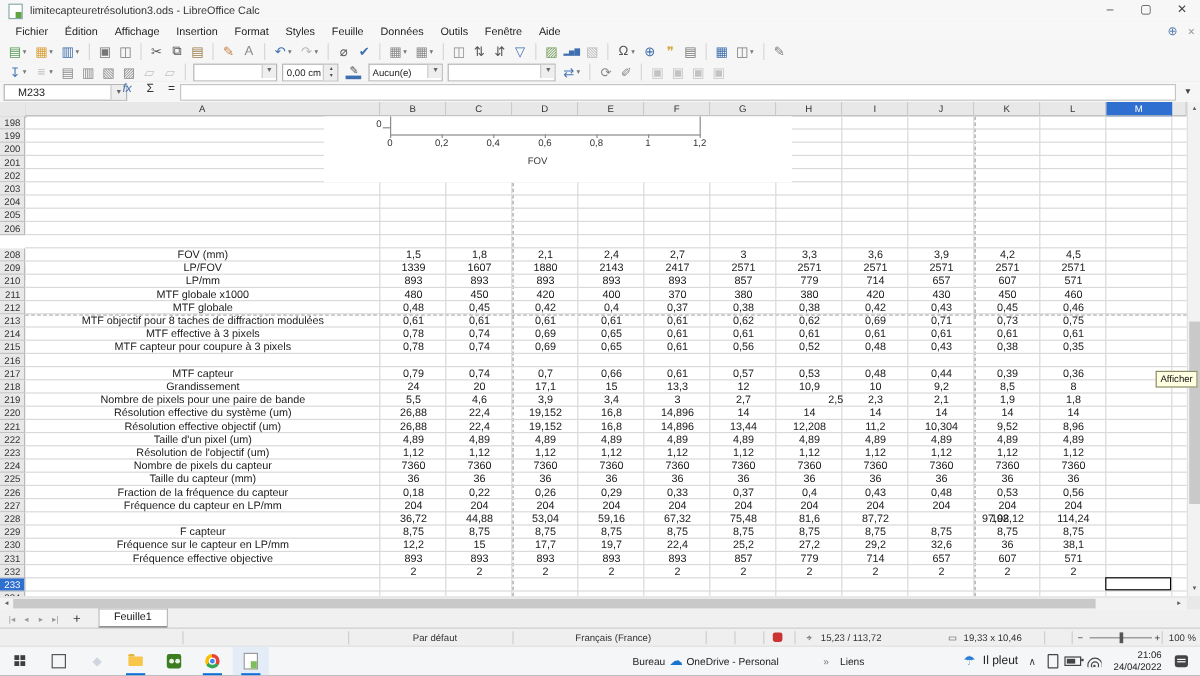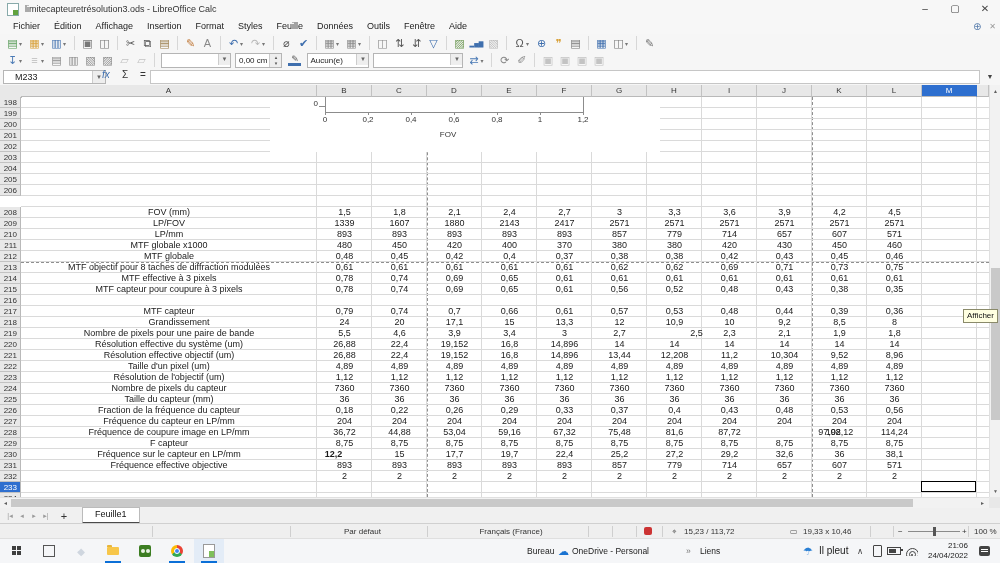--- a/index.html
+++ b/index.html
@@ -462,21 +462,21 @@
       <div class="cell" style="left: 372px; top: 221px; width: 55px; height: 11px;">0,74</div>
       <div class="cell" style="left: 427px; top: 221px; width: 55px; height: 11px;">0,7</div>
       <div class="cell" style="left: 482px; top: 221px; width: 55px; height: 11px;">0,66</div>
       <div class="cell" style="left: 537px; top: 221px; width: 55px; height: 11px;">0,61</div>
       <div class="cell" style="left: 592px; top: 221px; width: 55px; height: 11px;">0,57</div>
       <div class="cell" style="left: 647px; top: 221px; width: 55px; height: 11px;">0,53</div>
       <div class="cell" style="left: 702px; top: 221px; width: 55px; height: 11px;">0,48</div>
       <div class="cell" style="left: 757px; top: 221px; width: 55px; height: 11px;">0,44</div>
       <div class="cell" style="left: 812px; top: 221px; width: 55px; height: 11px;">0,39</div>
       <div class="cell" style="left: 867px; top: 221px; width: 55px; height: 11px;">0,36</div>
-      <div class="cell" style="left: 21px; top: 232px; width: 296px; height: 11px; padding-left: 10px;">Grandissement</div>
+      <div class="cell" style="left: 21px; top: 232px; width: 296px; height: 11px;">Grandissement</div>
       <div class="cell" style="left: 317px; top: 232px; width: 55px; height: 11px;">24</div>
       <div class="cell" style="left: 372px; top: 232px; width: 55px; height: 11px;">20</div>
       <div class="cell" style="left: 427px; top: 232px; width: 55px; height: 11px;">17,1</div>
       <div class="cell" style="left: 482px; top: 232px; width: 55px; height: 11px;">15</div>
       <div class="cell" style="left: 537px; top: 232px; width: 55px; height: 11px;">13,3</div>
       <div class="cell" style="left: 592px; top: 232px; width: 55px; height: 11px;">12</div>
       <div class="cell" style="left: 647px; top: 232px; width: 55px; height: 11px;">10,9</div>
       <div class="cell" style="left: 702px; top: 232px; width: 55px; height: 11px;">10</div>
       <div class="cell" style="left: 757px; top: 232px; width: 55px; height: 11px;">9,2</div>
       <div class="cell" style="left: 812px; top: 232px; width: 55px; height: 11px;">8,5</div>
@@ -582,21 +582,20 @@
       <div class="cell" style="left: 372px; top: 331px; width: 55px; height: 11px;">204</div>
       <div class="cell" style="left: 427px; top: 331px; width: 55px; height: 11px;">204</div>
       <div class="cell" style="left: 482px; top: 331px; width: 55px; height: 11px;">204</div>
       <div class="cell" style="left: 537px; top: 331px; width: 55px; height: 11px;">204</div>
       <div class="cell" style="left: 592px; top: 331px; width: 55px; height: 11px;">204</div>
       <div class="cell" style="left: 647px; top: 331px; width: 55px; height: 11px;">204</div>
       <div class="cell" style="left: 702px; top: 331px; width: 55px; height: 11px;">204</div>
       <div class="cell" style="left: 757px; top: 331px; width: 55px; height: 11px;">204</div>
       <div class="cell" style="left: 812px; top: 331px; width: 55px; height: 11px;">204</div>
       <div class="cell" style="left: 867px; top: 331px; width: 55px; height: 11px;">204</div>
-      <div class="cell" style="left: 21px; top: 342px; width: 296px; height: 11px;">Fréquence de coupure image en LP/mm</div>
       <div class="cell" style="left: 317px; top: 342px; width: 55px; height: 11px;">36,72</div>
       <div class="cell" style="left: 372px; top: 342px; width: 55px; height: 11px;">44,88</div>
       <div class="cell" style="left: 427px; top: 342px; width: 55px; height: 11px;">53,04</div>
       <div class="cell" style="left: 482px; top: 342px; width: 55px; height: 11px;">59,16</div>
       <div class="cell" style="left: 537px; top: 342px; width: 55px; height: 11px;">67,32</div>
       <div class="cell" style="left: 592px; top: 342px; width: 55px; height: 11px;">75,48</div>
       <div class="cell" style="left: 647px; top: 342px; width: 55px; height: 11px;">81,6</div>
       <div class="cell" style="left: 702px; top: 342px; width: 55px; height: 11px;">87,72</div>
       <div class="cell" style="left: 802px; top: 342px; width: 55px; height: 11px;">97,92</div>
       <div class="cell" style="left: 812px; top: 342px; width: 55px; height: 11px;">108,12</div>
@@ -607,21 +606,21 @@
       <div class="cell" style="left: 427px; top: 353px; width: 55px; height: 11px;">8,75</div>
       <div class="cell" style="left: 482px; top: 353px; width: 55px; height: 11px;">8,75</div>
       <div class="cell" style="left: 537px; top: 353px; width: 55px; height: 11px;">8,75</div>
       <div class="cell" style="left: 592px; top: 353px; width: 55px; height: 11px;">8,75</div>
       <div class="cell" style="left: 647px; top: 353px; width: 55px; height: 11px;">8,75</div>
       <div class="cell" style="left: 702px; top: 353px; width: 55px; height: 11px;">8,75</div>
       <div class="cell" style="left: 757px; top: 353px; width: 55px; height: 11px;">8,75</div>
       <div class="cell" style="left: 812px; top: 353px; width: 55px; height: 11px;">8,75</div>
       <div class="cell" style="left: 867px; top: 353px; width: 55px; height: 11px;">8,75</div>
       <div class="cell" style="left: 21px; top: 364px; width: 296px; height: 11px;">Fréquence sur le capteur en LP/mm</div>
-      <div class="cell" style="left: 306px; top: 364px; width: 55px; height: 11px; font-weight: bold;">12,2</div>
+      <div class="cell" style="left: 317px; top: 364px; width: 55px; height: 11px;">12,2</div>
       <div class="cell" style="left: 372px; top: 364px; width: 55px; height: 11px;">15</div>
       <div class="cell" style="left: 427px; top: 364px; width: 55px; height: 11px;">17,7</div>
       <div class="cell" style="left: 482px; top: 364px; width: 55px; height: 11px;">19,7</div>
       <div class="cell" style="left: 537px; top: 364px; width: 55px; height: 11px;">22,4</div>
       <div class="cell" style="left: 592px; top: 364px; width: 55px; height: 11px;">25,2</div>
       <div class="cell" style="left: 647px; top: 364px; width: 55px; height: 11px;">27,2</div>
       <div class="cell" style="left: 702px; top: 364px; width: 55px; height: 11px;">29,2</div>
       <div class="cell" style="left: 757px; top: 364px; width: 55px; height: 11px;">32,6</div>
       <div class="cell" style="left: 812px; top: 364px; width: 55px; height: 11px;">36</div>
       <div class="cell" style="left: 867px; top: 364px; width: 55px; height: 11px;">38,1</div>

